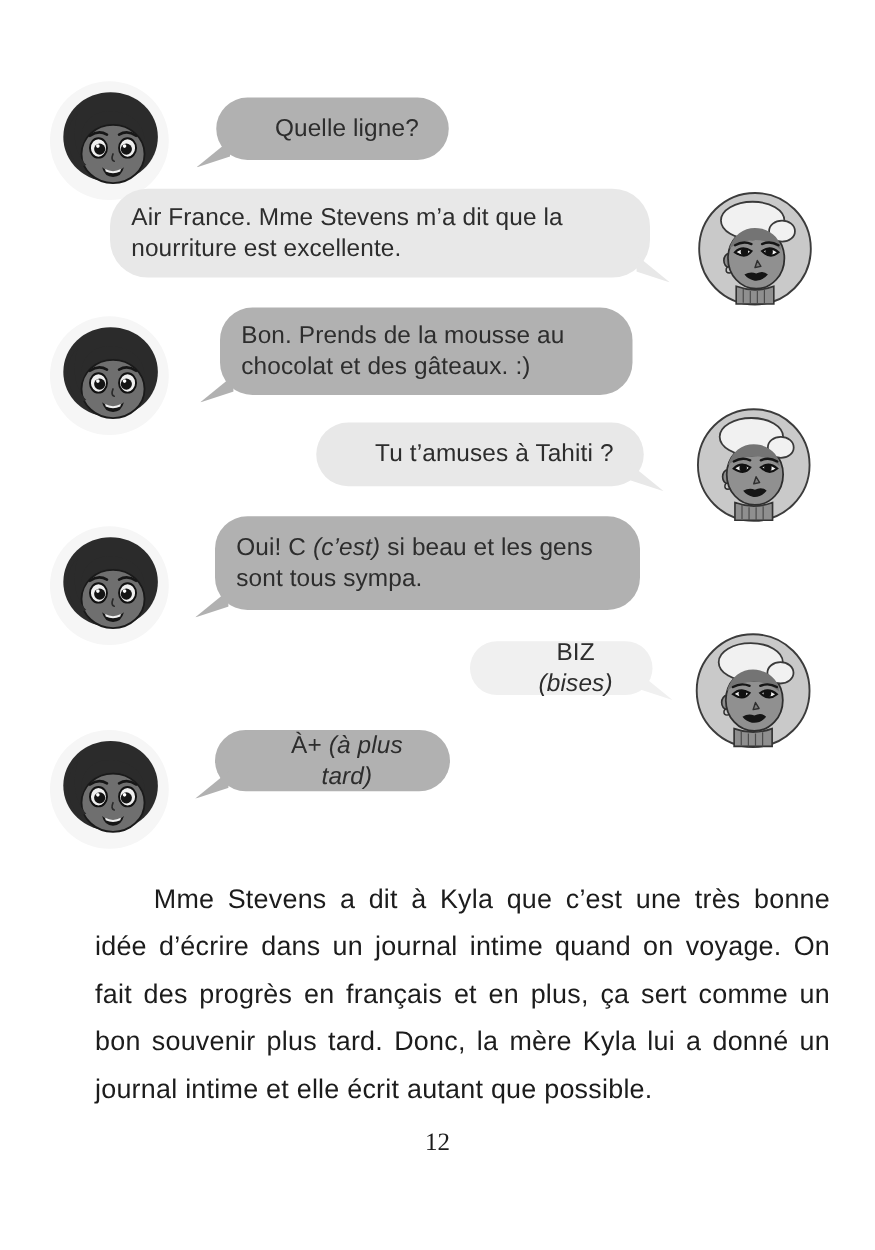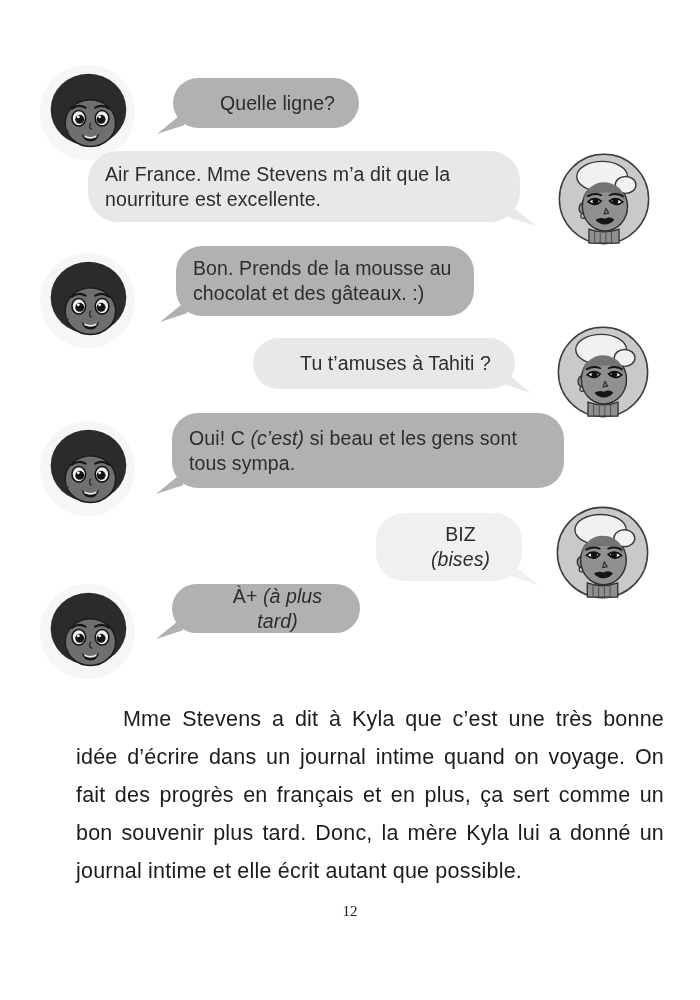--- a/index.html
+++ b/index.html
@@ -23,21 +23,21 @@
   .tail.tl{left:-16px;bottom:-6px;clip-path:polygon(100% 4%,0% 100%,100% 62%);}
   .tail.tr{right:-16px;bottom:-4px;clip-path:polygon(0% 4%,100% 100%,0% 62%);}
   .bubble em{font-style:italic;}
   .paragraph{
     position:absolute;left:56px;top:678px;width:588px;
     font-size:21.5px;line-height:38px;color:#1c1c1c;
     text-align:justify;text-indent:47px;letter-spacing:0.2px;margin-left:20px;
   }
   .pagenum{
     position:absolute;left:0;right:0;top:903px;text-align:center;
-    font-family:"Liberation Serif",serif;font-size:15px;color:#1c1c1c;
+    font-family:"Liberation Serif",serif;font-size:20px;color:#1c1c1c;
   }
 </style>
 </head>
 <body>
 
 <svg width="0" height="0" style="position:absolute">
   <defs>
     <symbol id="av-left" viewBox="0 0 100 100">
       <circle cx="50" cy="50" r="49" fill="#f6f6f6"></circle>
       <ellipse cx="51" cy="47" rx="39" ry="37" fill="#2b2b2b"></ellipse>
@@ -92,42 +92,42 @@
     <div class="tail tr"></div>
     <span class="txt">Air France. Mme Stevens m’a  dit que la nourriture est excellente.</span>
   </div>
   <svg class="avatar" style="left:557px;top:152px" width="94" height="94">
       <use href="#av-right"></use>
     </svg>
 
   <svg class="avatar" style="left:39px;top:252px" width="97" height="97">
       <use href="#av-left"></use>
     </svg>
-  <div class="bubble dark" style="left:176px;top:246px;width:298px;height:70px">
+  <div class="bubble dark" style="left:176px;top:246px;width:330px;height:70px">
     <div class="tail tl"></div>
     <span class="txt">Bon. Prends de la mousse au chocolat et des gâteaux. :)</span>
   </div>
 
   <div class="bubble light center" style="left:253px;top:338px;width:262px;height:51px">
     <div class="tail tr"></div>
     <span class="txt">Tu t’amuses à Tahiti ?</span>
   </div>
   <svg class="avatar" style="left:556px;top:325px" width="94" height="94">
       <use href="#av-right"></use>
     </svg>
 
   <svg class="avatar" style="left:39px;top:420px" width="97" height="97">
       <use href="#av-left"></use>
     </svg>
-  <div class="bubble dark" style="left:172px;top:413px;width:392px;height:75px">
+  <div class="bubble dark" style="left:172px;top:413px;width:340px;height:75px">
     <div class="tail tl"></div>
     <span class="txt"><span>Oui! C </span><em>(c’est)</em><span> si beau et les gens sont tous sympa.</span></span>
   </div>
 
-  <div class="bubble lighter center" style="left:376px;top:513px;width:146px;height:68px">
+  <div class="bubble lighter center" style="left:376px;top:513px;width:146px;height:43px">
     <div class="tail tr"></div>
     <span class="txt"><span>BIZ </span><em>(bises)</em></span>
   </div>
   <svg class="avatar" style="left:555px;top:505px" width="95" height="95">
       <use href="#av-right"></use>
     </svg>
 
   <svg class="avatar" style="left:39px;top:583px" width="97" height="97">
       <use href="#av-left"></use>
     </svg>

